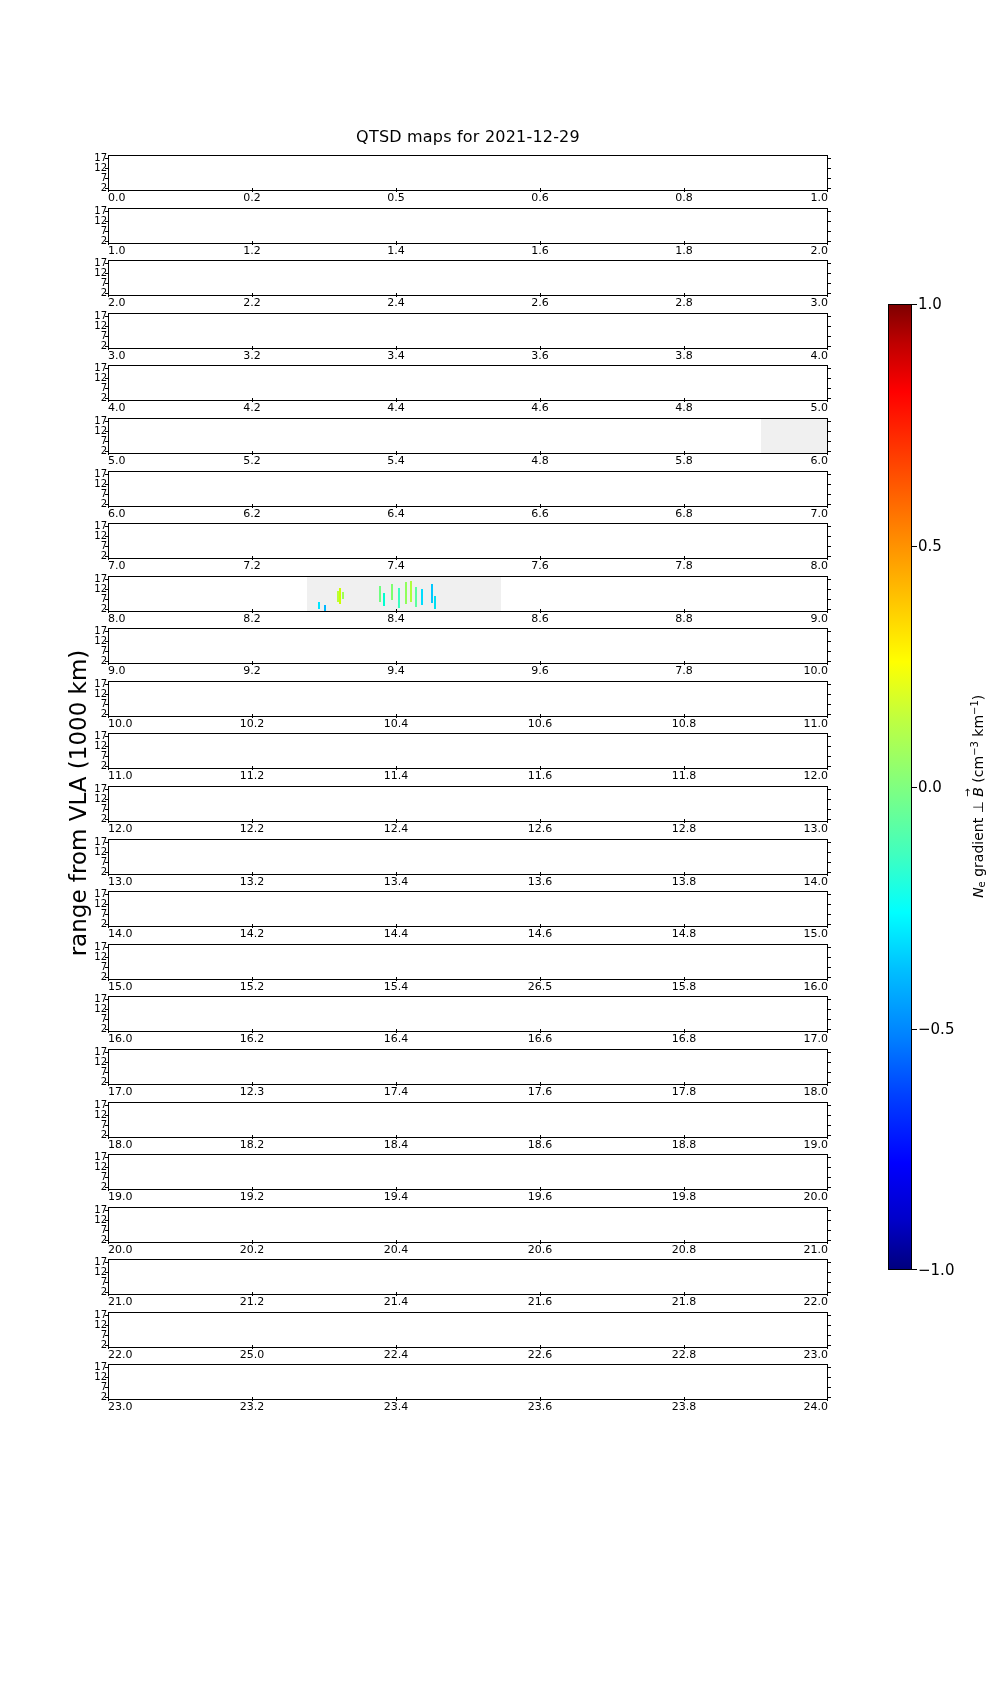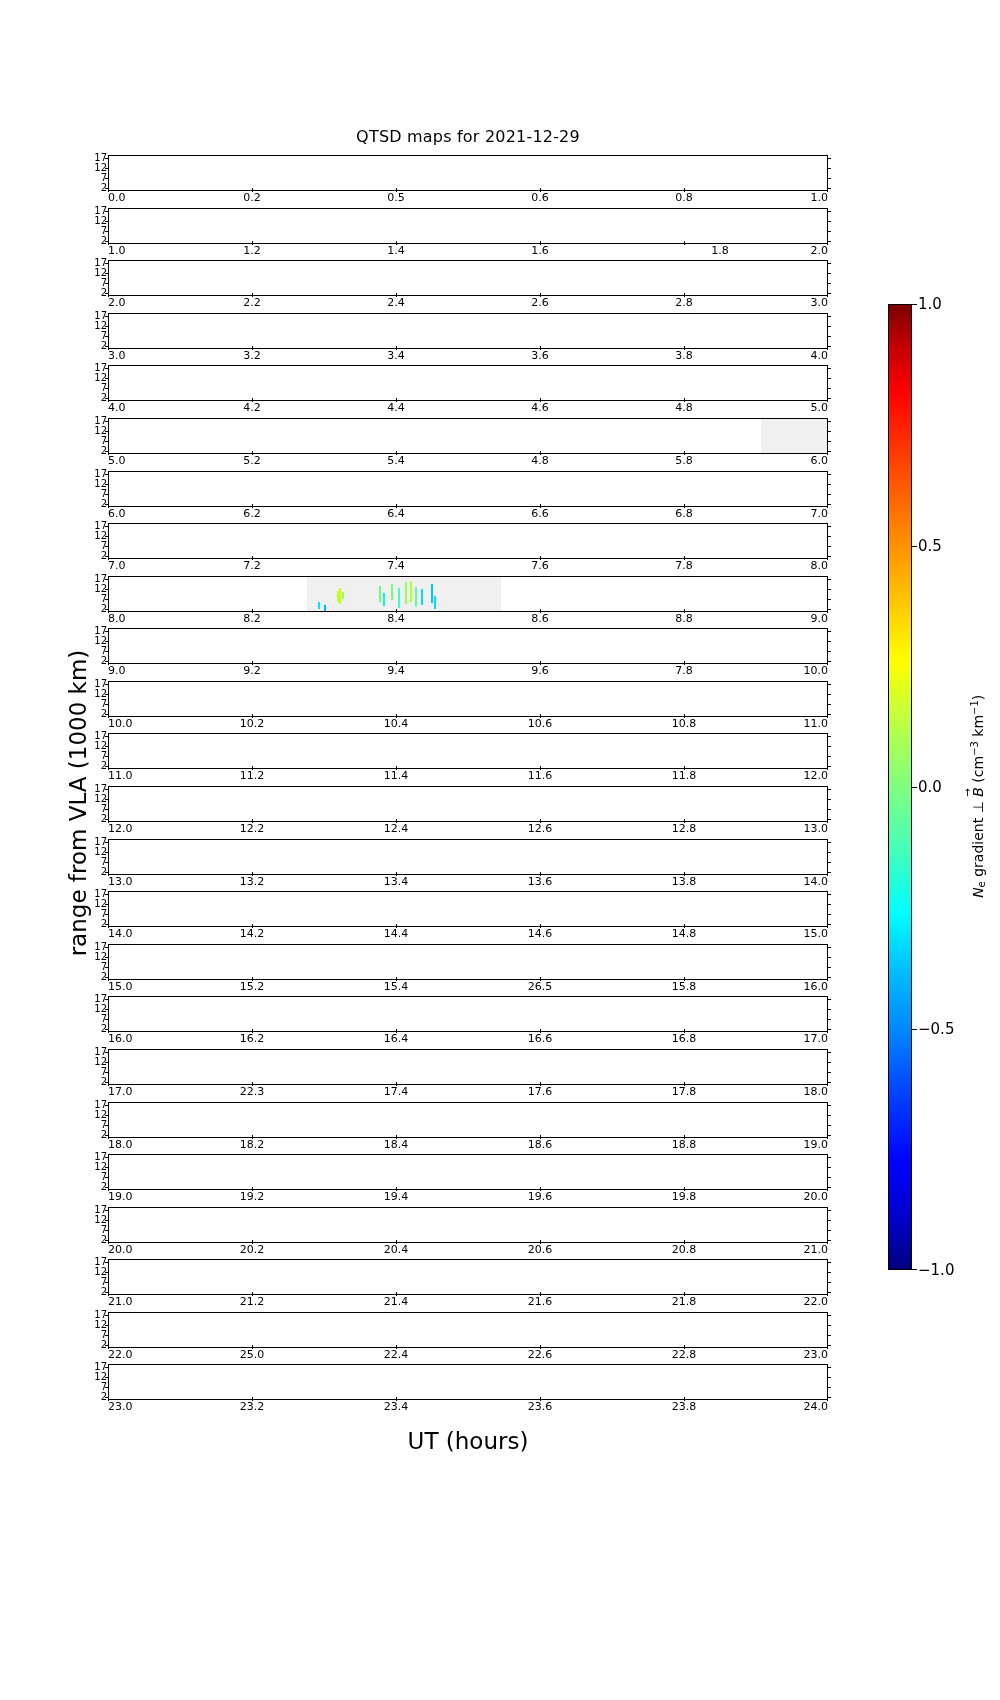--- a/index.html
+++ b/index.html
@@ -211,21 +211,20 @@
   }
 </style>
 </head>
 <body>
 
 <div id="figure">
 
   <div id="chart-title">QTSD maps for 2021-12-29</div>
 
   <div id="ylabel">range from VLA (1000 km)</div>
-  <div id="xlabel">UT (hours)</div>
 
   <div id="panels">
       <div class="panel" style="top: 0px; height: 36px;">
         <div class="panel-inner"></div>
         <div class="ytick" style="top: 27px;">2</div>
         <div class="ytick-mark" style="top: 32px;"></div>
         <div class="ytick-mark-r" style="top: 32px;"></div>
         <div class="ytick" style="top: 17px;">7</div>
         <div class="ytick-mark" style="top: 22px;"></div>
         <div class="ytick-mark-r" style="top: 22px;"></div>
@@ -268,21 +267,21 @@
       <div class="xticks" style="top: 90px;">
         <div class="xtick-mark" style="left: 0px;"></div>
         <div class="xtick first" style="left: 0px;">1.0</div>
         <div class="xtick-mark" style="left: 144px;"></div>
         <div class="xtick" style="left: 144px;">1.2</div>
         <div class="xtick-mark" style="left: 288px;"></div>
         <div class="xtick" style="left: 288px;">1.4</div>
         <div class="xtick-mark" style="left: 432px;"></div>
         <div class="xtick" style="left: 432px;">1.6</div>
         <div class="xtick-mark" style="left: 576px;"></div>
-        <div class="xtick" style="left: 576px; margin-left: 36px;">1.8</div>
+        <div class="xtick" style="left: 576px;">1.8</div>
         <div class="xtick-mark" style="left: 719px;"></div>
         <div class="xtick last" style="left: 720px;">2.0</div>
       </div>
       <div class="panel" style="top: 105px; height: 36px;">
         <div class="panel-inner"></div>
         <div class="ytick" style="top: 27px;">2</div>
         <div class="ytick-mark" style="top: 32px;"></div>
         <div class="ytick-mark-r" style="top: 32px;"></div>
         <div class="ytick" style="top: 17px;">7</div>
         <div class="ytick-mark" style="top: 22px;"></div>
@@ -745,21 +744,21 @@
         <div class="ytick-mark" style="top: 12px;"></div>
         <div class="ytick-mark-r" style="top: 12px;"></div>
         <div class="ytick" style="top: -3px;">17</div>
         <div class="ytick-mark" style="top: 2px;"></div>
         <div class="ytick-mark-r" style="top: 2px;"></div>
       </div>
       <div class="xticks" style="top: 931px;">
         <div class="xtick-mark" style="left: 0px;"></div>
         <div class="xtick first" style="left: 0px;">17.0</div>
         <div class="xtick-mark" style="left: 144px;"></div>
-        <div class="xtick" style="left: 144px;">22.3</div>
+        <div class="xtick" style="left: 144px;">12.3</div>
         <div class="xtick-mark" style="left: 288px;"></div>
         <div class="xtick" style="left: 288px;">17.4</div>
         <div class="xtick-mark" style="left: 432px;"></div>
         <div class="xtick" style="left: 432px;">17.6</div>
         <div class="xtick-mark" style="left: 576px;"></div>
         <div class="xtick" style="left: 576px;">17.8</div>
         <div class="xtick-mark" style="left: 719px;"></div>
         <div class="xtick last" style="left: 720px;">18.0</div>
       </div>
       <div class="panel" style="top: 947px; height: 36px;">

